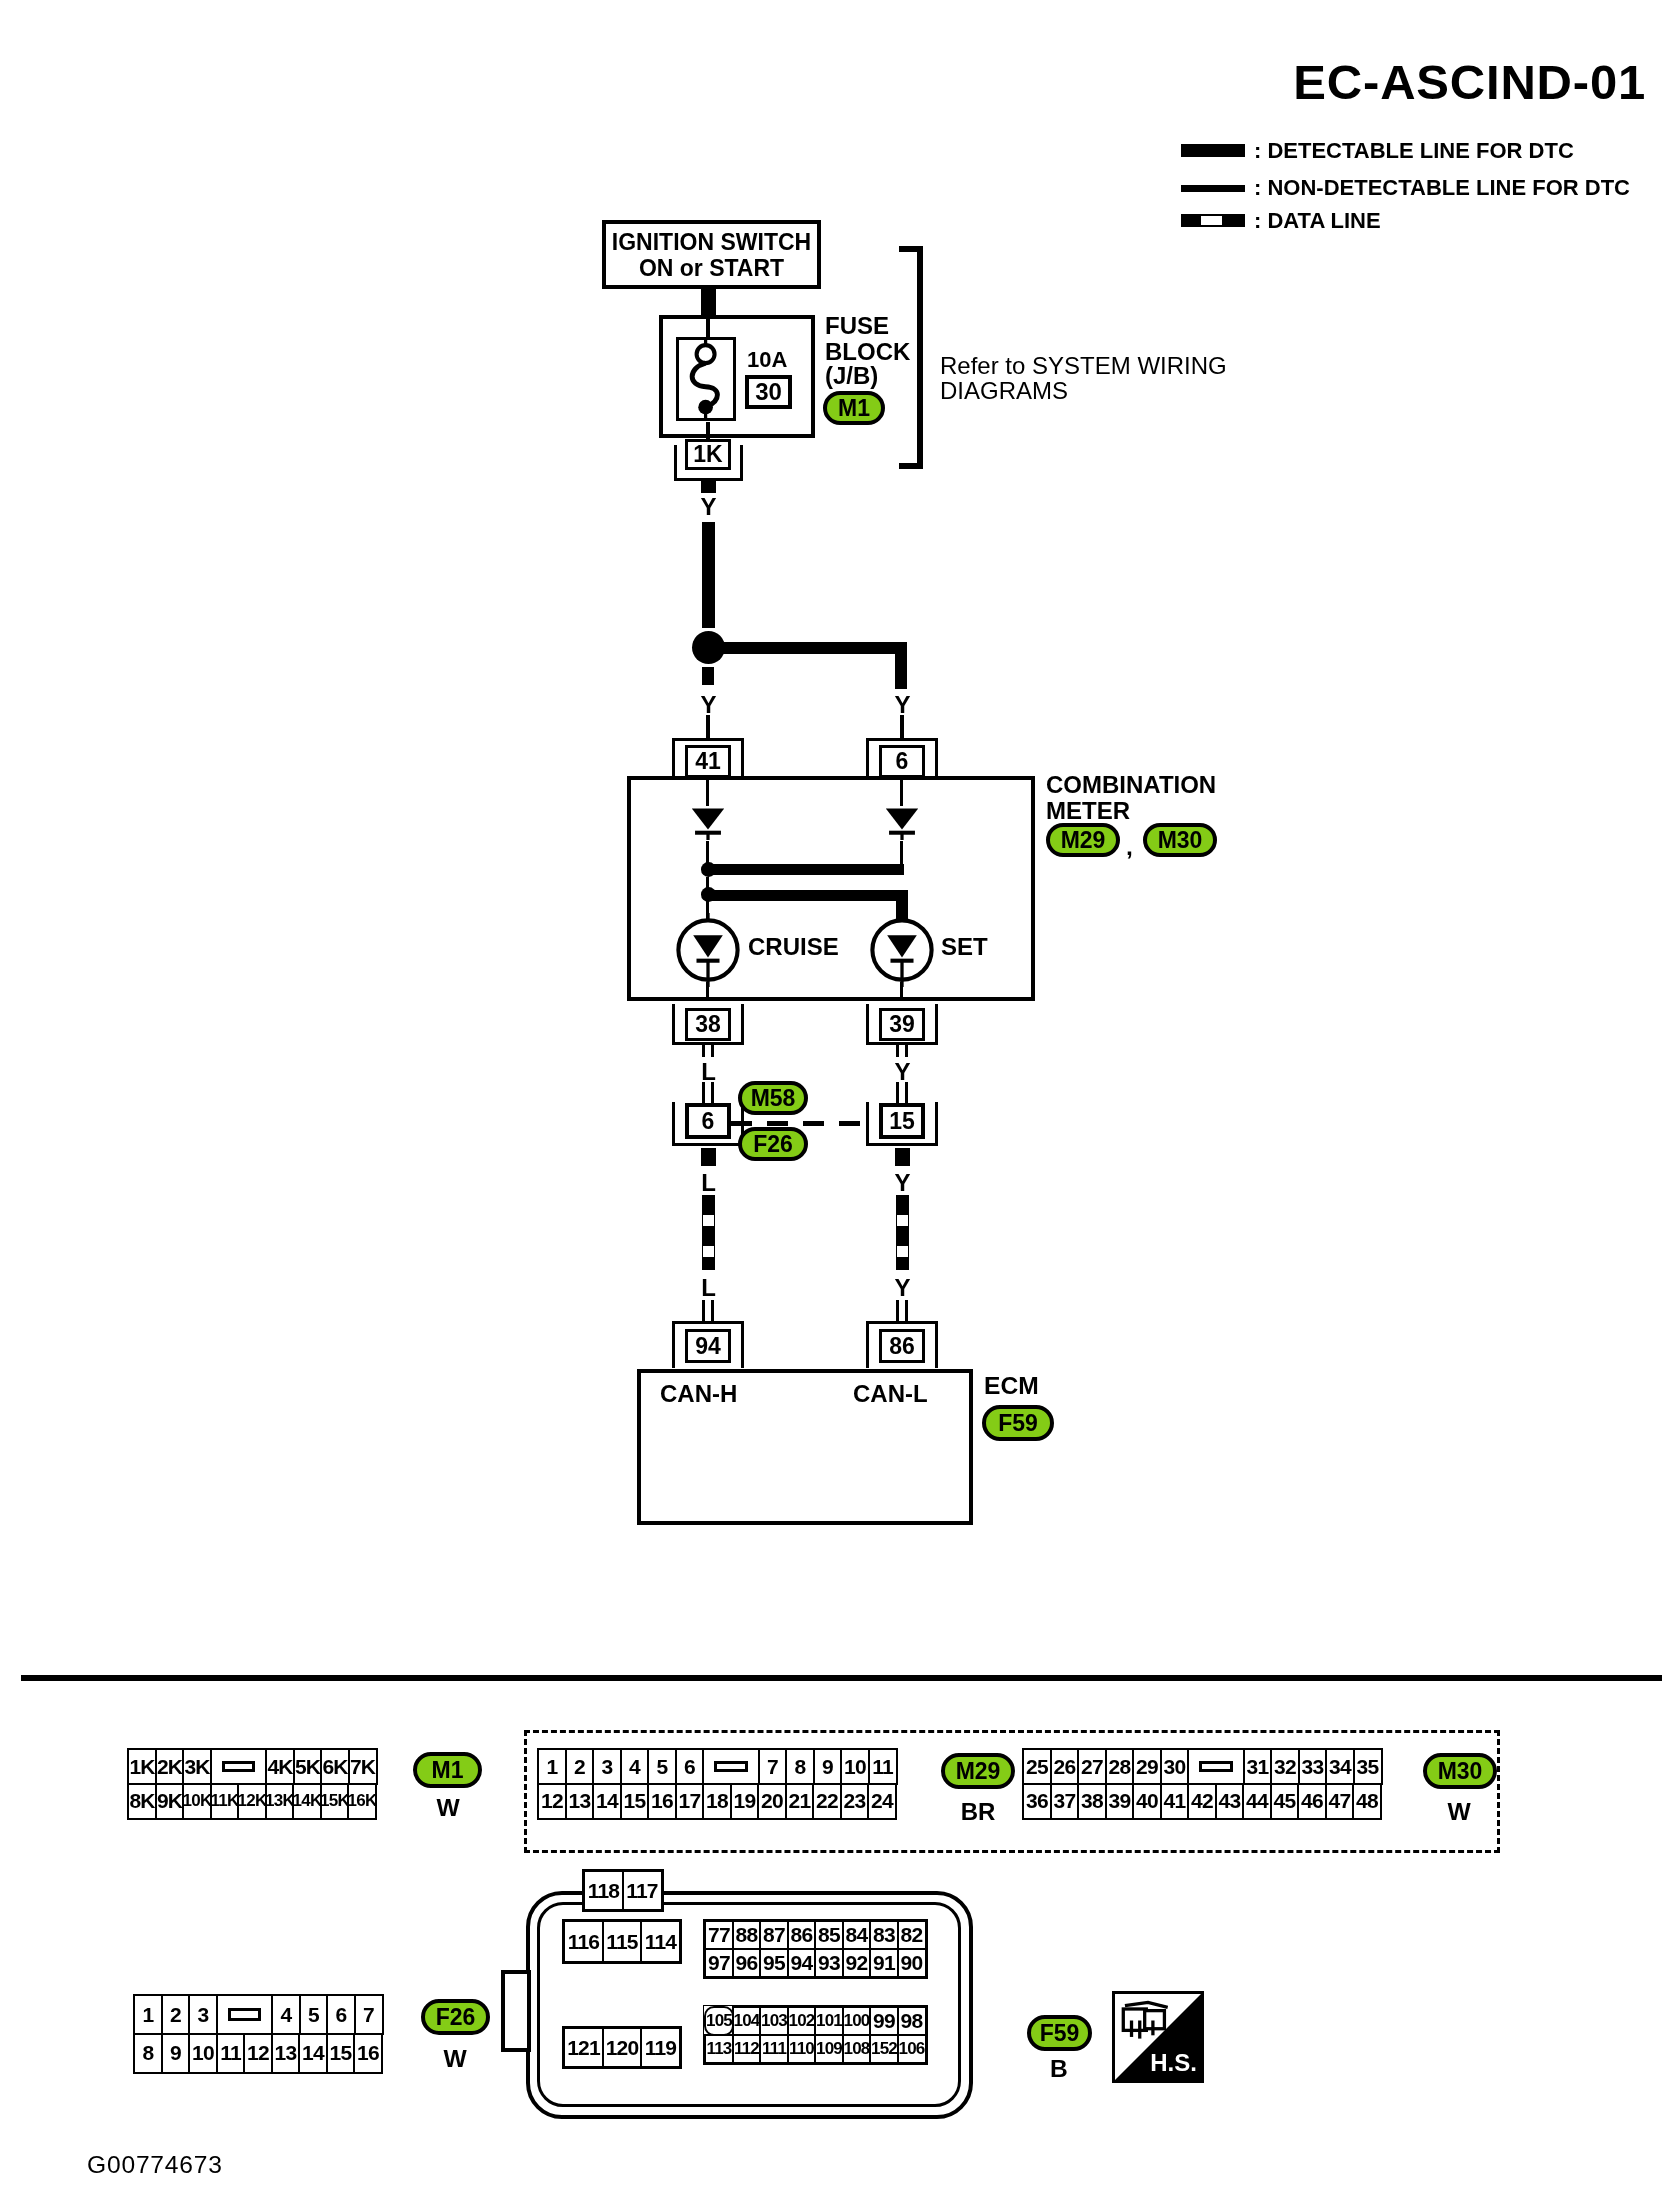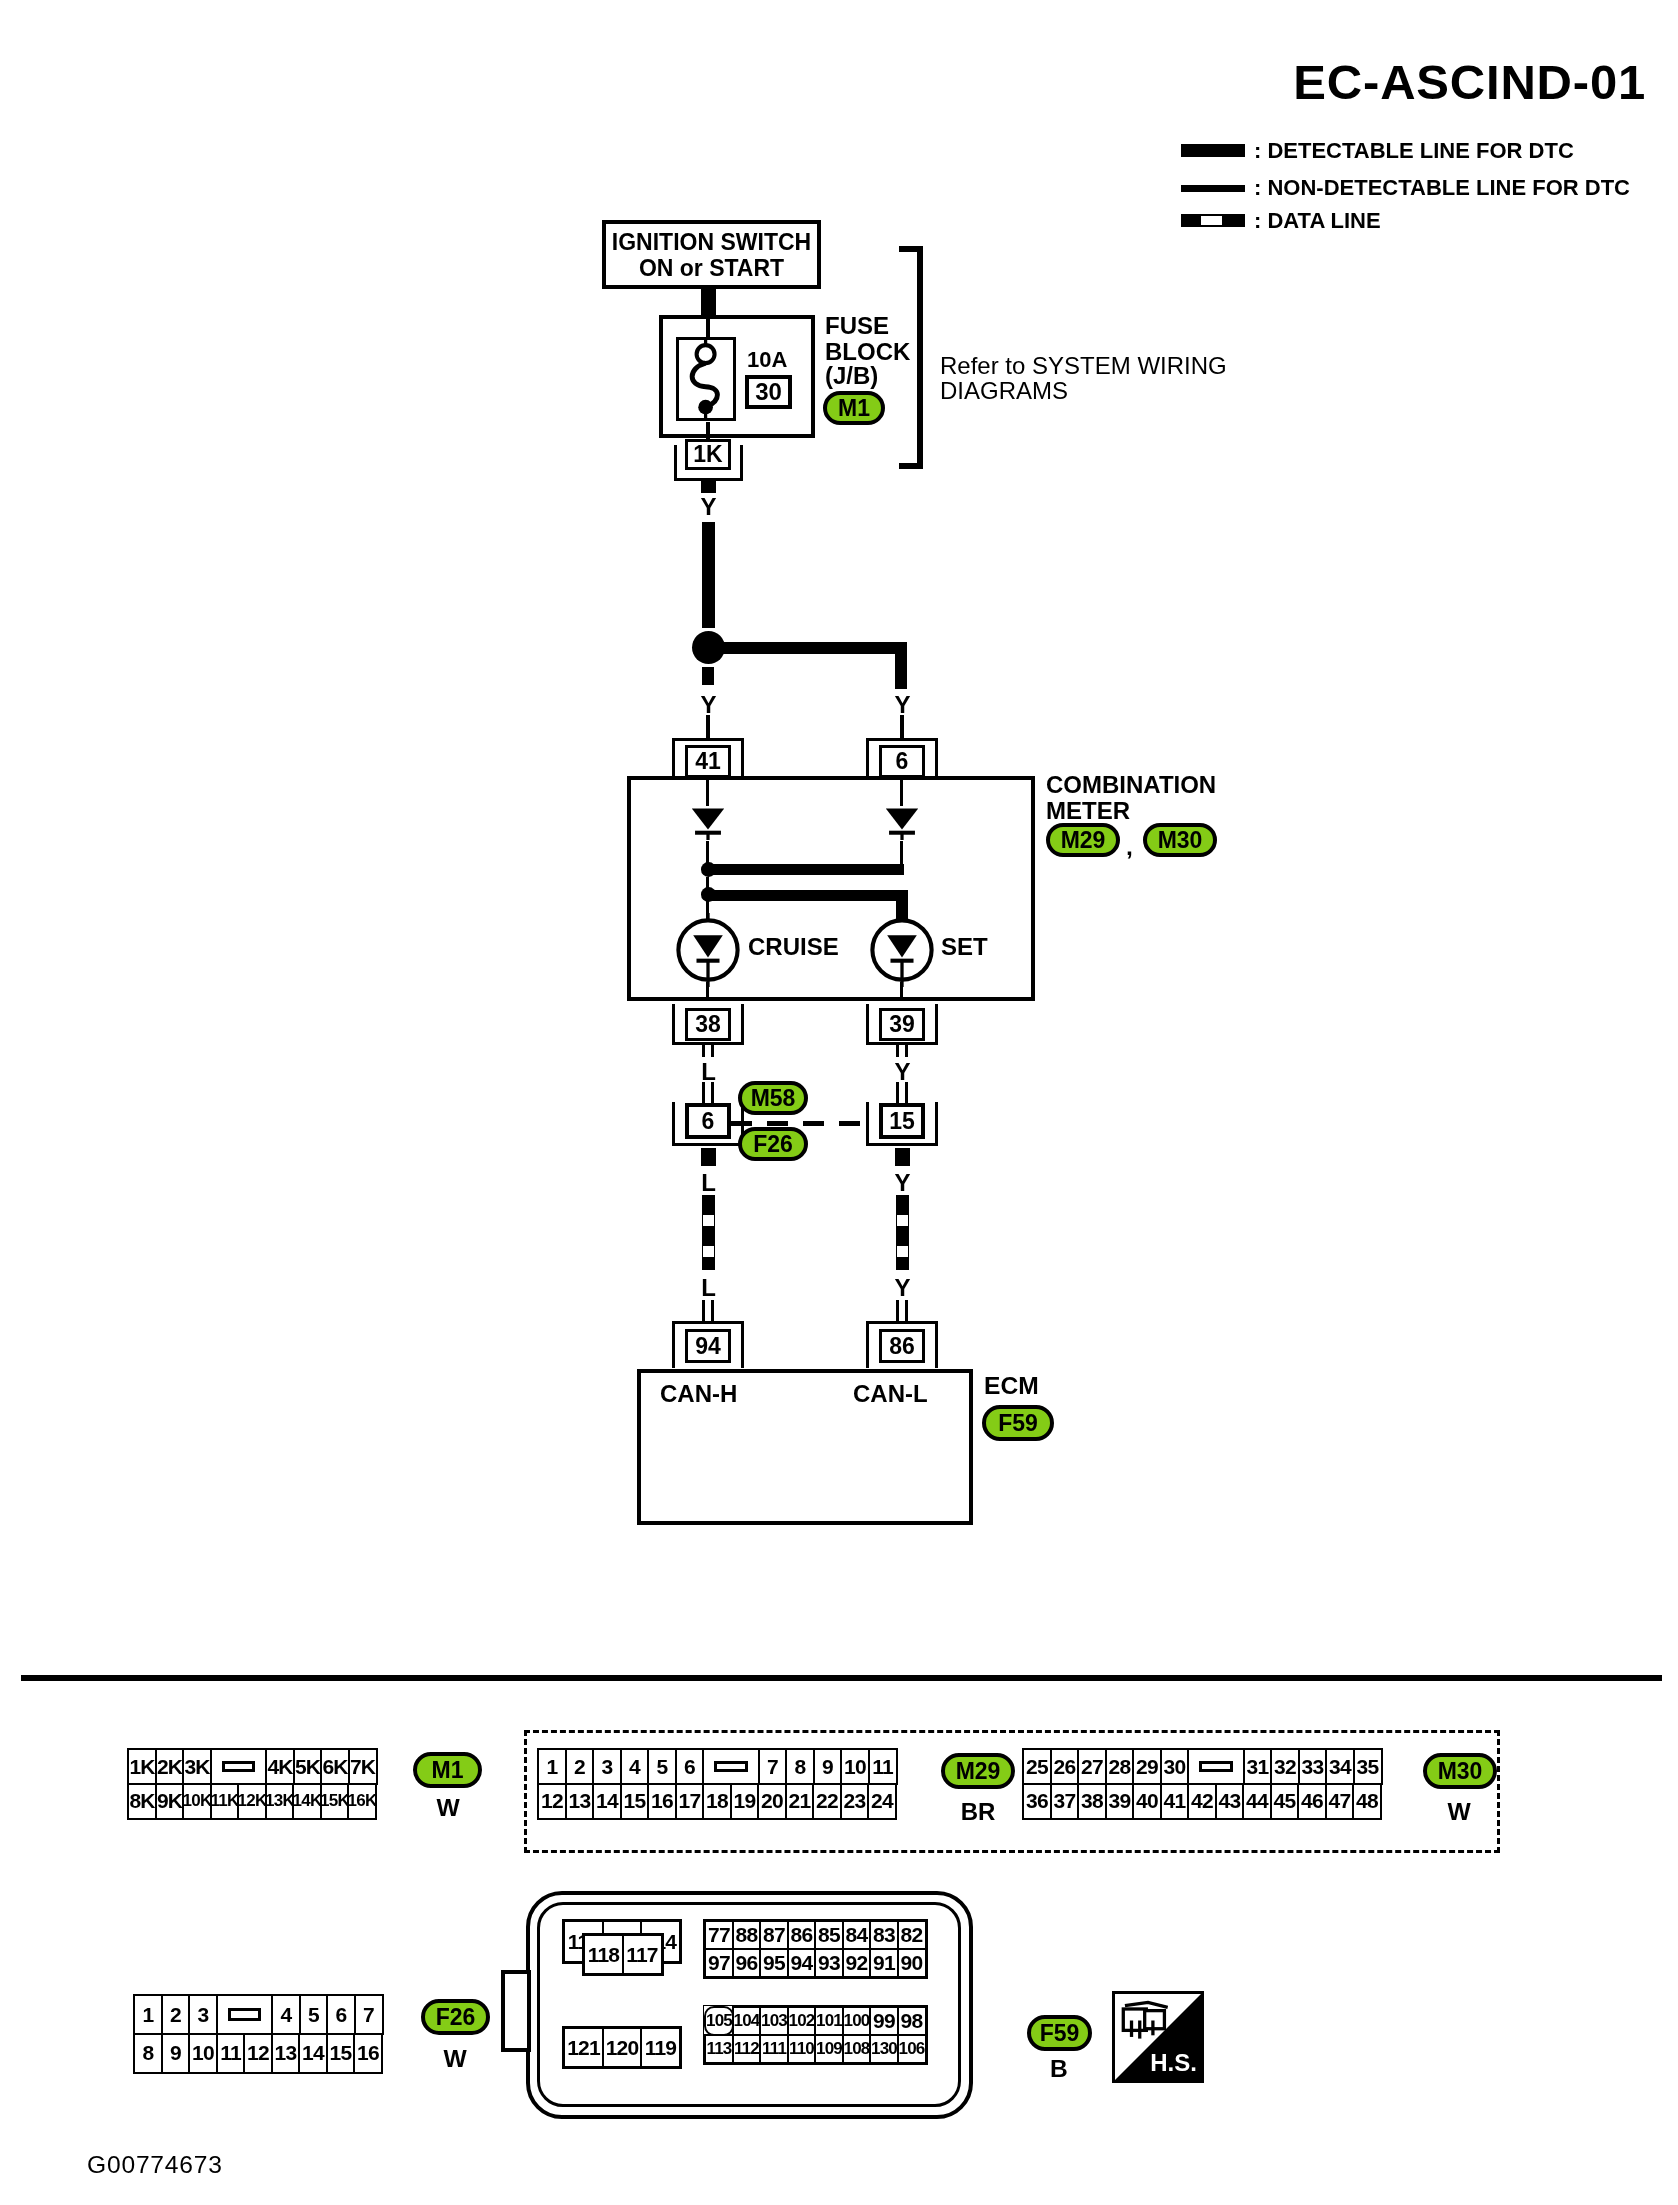--- a/index.html
+++ b/index.html
@@ -399,21 +399,21 @@
 <div class="box" style="left:537px;top:1902px;width:424px;height:205px;border-width:3.3px;border-radius:26px;"></div>
 <div class="box" style="left:501px;top:1970px;width:29.5px;height:82px;border-width:4.1px;"></div>
 
 <div class="pin-grid heavy" style="left:563px;top:1920px;">
     <div class="pin-row">
       <div class="pin-cell" style="width: 41px; height: 43px;">116</div>
       <div class="pin-cell" style="width: 41px; height: 43px;">115</div>
       <div class="pin-cell" style="width: 41px; height: 43px;">114</div>
     </div>
   </div>
-<div class="pin-grid heavy" style="left:583px;top:1934px;">
+<div class="pin-grid heavy" style="left:583px;top:1870px;">
     <div class="pin-row">
       <div class="pin-cell" style="width: 41px; height: 41px;">118</div>
       <div class="pin-cell" style="width: 41px; height: 41px;">117</div>
     </div>
   </div>
 <div class="pin-grid heavy" style="left:563px;top:2027px;">
     <div class="pin-row">
       <div class="pin-cell" style="width: 41px; height: 41px;">121</div>
       <div class="pin-cell" style="width: 41px; height: 41px;">120</div>
       <div class="pin-cell" style="width: 41px; height: 41px;">119</div>
@@ -452,21 +452,21 @@
       <div class="pin-cell" style="width: 30px; height: 30px;">99</div>
       <div class="pin-cell" style="width: 30px; height: 30px;">98</div>
     </div>
     <div class="pin-row">
       <div class="pin-cell small" style="width: 30px; height: 30px;">113</div>
       <div class="pin-cell small" style="width: 30px; height: 30px;">112</div>
       <div class="pin-cell small" style="width: 30px; height: 30px;">111</div>
       <div class="pin-cell small" style="width: 30px; height: 30px;">110</div>
       <div class="pin-cell small" style="width: 30px; height: 30px;">109</div>
       <div class="pin-cell small" style="width: 30px; height: 30px;">108</div>
-      <div class="pin-cell small" style="width: 30px; height: 30px;">130</div>
+      <div class="pin-cell small" style="width: 30px; height: 30px;">152</div>
       <div class="pin-cell small" style="width: 30px; height: 30px;">106</div>
     </div>
   </div>
 
 <div class="oval" style="left:1027px;top:2015px;width:65px;height:36px;">
   <span>F59</span>
 </div>
 <div class="txt ctr" style="left:1041px;top:2055px;width:36px;font-size:24.6px;">B</div>
 
 <div class="abs" style="left:1112px;top:1991px;width:92px;height:92px;border:3.3px solid #000;box-sizing:border-box;background:#fff;">

